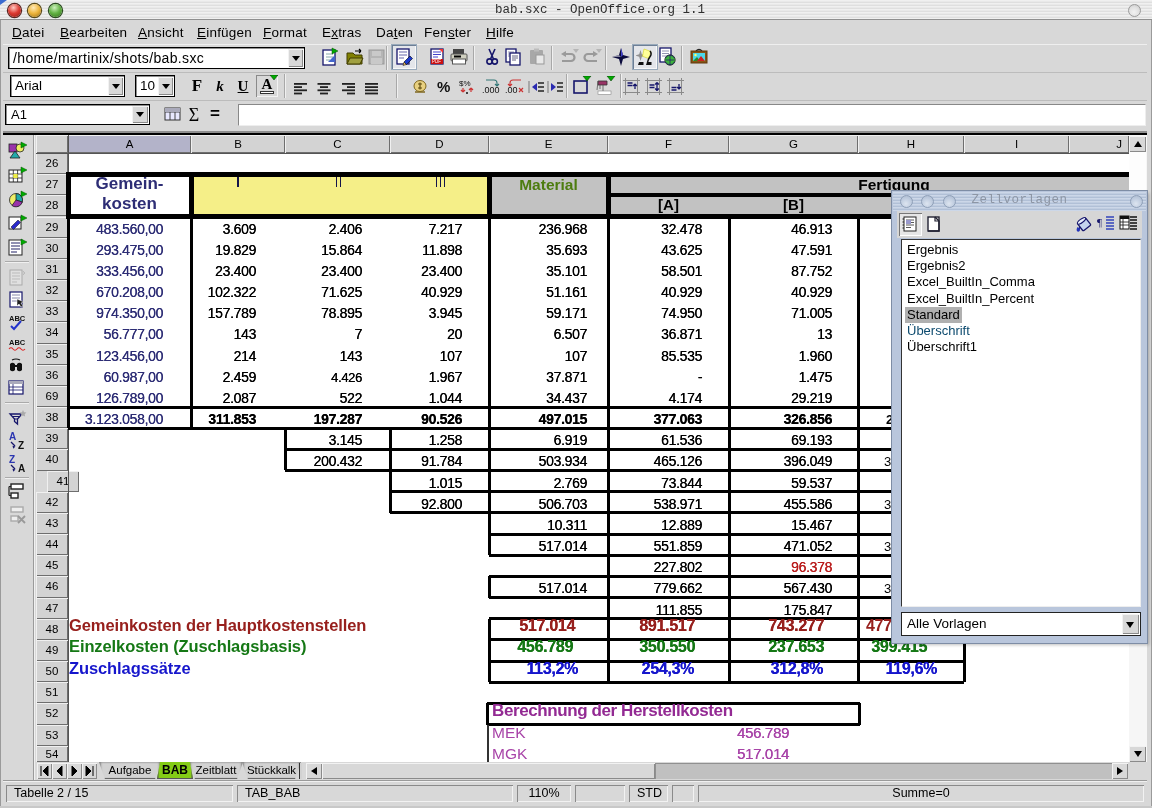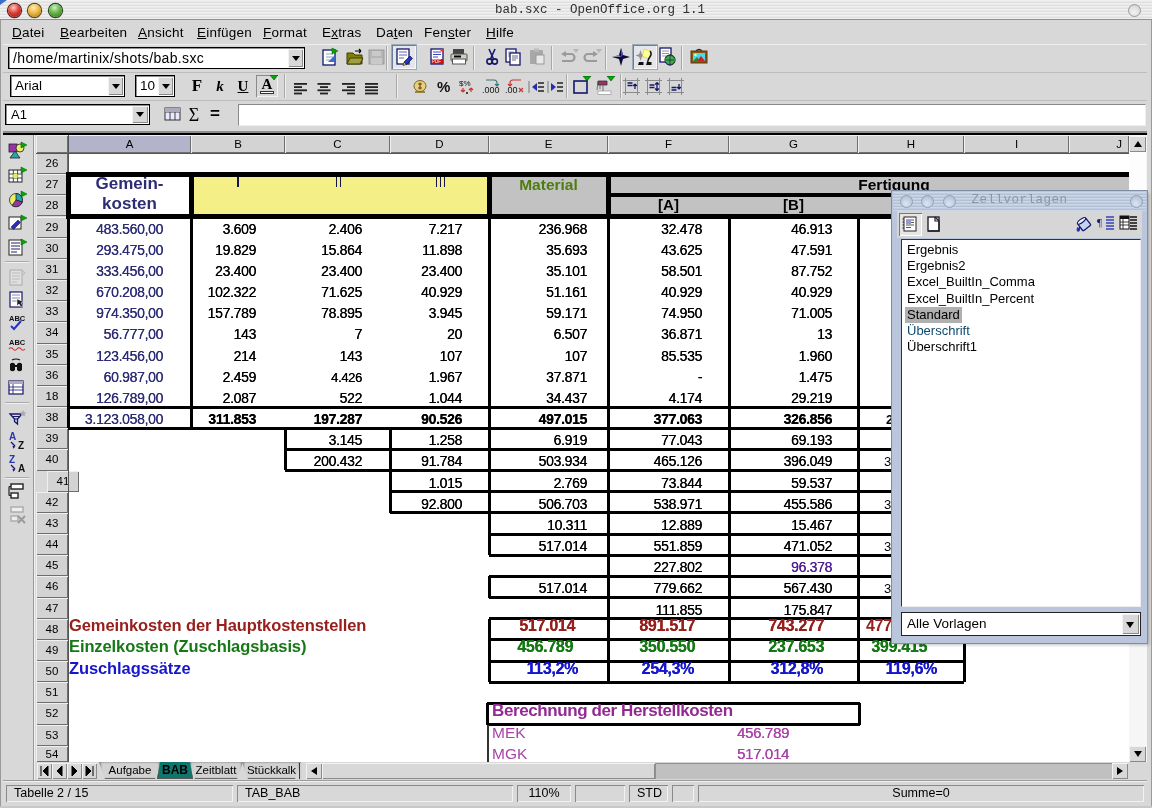--- a/index.html
+++ b/index.html
@@ -350,21 +350,21 @@
 <div class="ab hdr" style="left:36px;top:174.2px;width:32px;height:21.2px;line-height:21.2px;">27</div>
 <div class="ab hdr" style="left:36px;top:195.3px;width:32px;height:21.2px;line-height:21.2px;">28</div>
 <div class="ab hdr" style="left:36px;top:216.5px;width:32px;height:21.2px;line-height:21.2px;">29</div>
 <div class="ab hdr" style="left:36px;top:237.7px;width:32px;height:21.2px;line-height:21.2px;">30</div>
 <div class="ab hdr" style="left:36px;top:258.9px;width:32px;height:21.2px;line-height:21.2px;">31</div>
 <div class="ab hdr" style="left:36px;top:280.0px;width:32px;height:21.2px;line-height:21.2px;">32</div>
 <div class="ab hdr" style="left:36px;top:301.2px;width:32px;height:21.2px;line-height:21.2px;">33</div>
 <div class="ab hdr" style="left:36px;top:322.4px;width:32px;height:21.2px;line-height:21.2px;">34</div>
 <div class="ab hdr" style="left:36px;top:343.5px;width:32px;height:21.2px;line-height:21.2px;">35</div>
 <div class="ab hdr" style="left:36px;top:364.7px;width:32px;height:21.2px;line-height:21.2px;">36</div>
-<div class="ab hdr" style="left:36px;top:385.9px;width:32px;height:21.2px;line-height:21.2px;">18</div>
+<div class="ab hdr" style="left:36px;top:385.9px;width:32px;height:21.2px;line-height:21.2px;">69</div>
 <div class="ab hdr" style="left:36px;top:407.0px;width:32px;height:21.2px;line-height:21.2px;">38</div>
 <div class="ab hdr" style="left:36px;top:428.2px;width:32px;height:21.2px;line-height:21.2px;">39</div>
 <div class="ab hdr" style="left:36px;top:449.4px;width:32px;height:21.2px;line-height:21.2px;">40</div>
 <div class="ab hdr" style="left:47px;top:470.6px;width:32px;height:21.2px;line-height:21.2px;">41</div>
 <div class="ab hdr" style="left:36px;top:491.7px;width:32px;height:21.2px;line-height:21.2px;">42</div>
 <div class="ab hdr" style="left:36px;top:512.9px;width:32px;height:21.2px;line-height:21.2px;">43</div>
 <div class="ab hdr" style="left:36px;top:534.1px;width:32px;height:21.2px;line-height:21.2px;">44</div>
 <div class="ab hdr" style="left:36px;top:555.2px;width:32px;height:21.2px;line-height:21.2px;">45</div>
 <div class="ab hdr" style="left:36px;top:576.4px;width:32px;height:21.2px;line-height:21.2px;">46</div>
 <div class="ab hdr" style="left:36px;top:597.6px;width:32px;height:21.2px;line-height:21.2px;">47</div>
@@ -500,21 +500,21 @@
 <div class="ab num" style="left:146.0px;top:409.0px;width:110px;height:21.2px;line-height:21.2px;color:#000;font-weight:bold;font-size:14px;">311.853</div>
 <div class="ab num" style="left:252.0px;top:409.0px;width:110px;height:21.2px;line-height:21.2px;color:#000;font-weight:bold;font-size:14px;">197.287</div>
 <div class="ab num" style="left:352.0px;top:409.0px;width:110px;height:21.2px;line-height:21.2px;color:#000;font-weight:bold;font-size:14px;">90.526</div>
 <div class="ab num" style="left:477.0px;top:409.0px;width:110px;height:21.2px;line-height:21.2px;color:#000;font-weight:bold;font-size:14px;">497.015</div>
 <div class="ab num" style="left:592.0px;top:409.0px;width:110px;height:21.2px;line-height:21.2px;color:#000;font-weight:bold;font-size:14px;">377.063</div>
 <div class="ab num" style="left:722.0px;top:409.0px;width:110px;height:21.2px;line-height:21.2px;color:#000;font-weight:bold;font-size:14px;">326.856</div>
 <div class="ab" style="left:886px;top:409.0px;width:20px;height:21px;line-height:21px;font-weight:bold;font-size:13px;">2</div>
 <div class="ab num" style="left:252.0px;top:430.2px;width:110px;height:21.2px;line-height:21.2px;color:#000;font-weight:normal;font-size:14px;">3.145</div>
 <div class="ab num" style="left:352.0px;top:430.2px;width:110px;height:21.2px;line-height:21.2px;color:#000;font-weight:normal;font-size:14px;">1.258</div>
 <div class="ab num" style="left:477.0px;top:430.2px;width:110px;height:21.2px;line-height:21.2px;color:#000;font-weight:normal;font-size:14px;">6.919</div>
-<div class="ab num" style="left:592.0px;top:430.2px;width:110px;height:21.2px;line-height:21.2px;color:#000;font-weight:normal;font-size:14px;">77.043</div>
+<div class="ab num" style="left:592.0px;top:430.2px;width:110px;height:21.2px;line-height:21.2px;color:#000;font-weight:normal;font-size:14px;">61.536</div>
 <div class="ab num" style="left:722.0px;top:430.2px;width:110px;height:21.2px;line-height:21.2px;color:#000;font-weight:normal;font-size:14px;">69.193</div>
 <div class="ab num" style="left:252.0px;top:451.4px;width:110px;height:21.2px;line-height:21.2px;color:#000;font-weight:normal;font-size:14px;">200.432</div>
 <div class="ab num" style="left:352.0px;top:451.4px;width:110px;height:21.2px;line-height:21.2px;color:#000;font-weight:normal;font-size:14px;">91.784</div>
 <div class="ab num" style="left:477.0px;top:451.4px;width:110px;height:21.2px;line-height:21.2px;color:#000;font-weight:normal;font-size:14px;">503.934</div>
 <div class="ab num" style="left:592.0px;top:451.4px;width:110px;height:21.2px;line-height:21.2px;color:#000;font-weight:normal;font-size:14px;">465.126</div>
 <div class="ab num" style="left:722.0px;top:451.4px;width:110px;height:21.2px;line-height:21.2px;color:#000;font-weight:normal;font-size:14px;">396.049</div>
 <div class="ab" style="left:884px;top:451.4px;width:20px;height:21px;line-height:21px;font-size:13px;">3</div>
 <div class="ab num" style="left:352.0px;top:472.6px;width:110px;height:21.2px;line-height:21.2px;color:#000;font-weight:normal;font-size:14px;">1.015</div>
 <div class="ab num" style="left:477.0px;top:472.6px;width:110px;height:21.2px;line-height:21.2px;color:#000;font-weight:normal;font-size:14px;">2.769</div>
 <div class="ab num" style="left:592.0px;top:472.6px;width:110px;height:21.2px;line-height:21.2px;color:#000;font-weight:normal;font-size:14px;">73.844</div>
@@ -525,21 +525,21 @@
 <div class="ab num" style="left:722.0px;top:493.7px;width:110px;height:21.2px;line-height:21.2px;color:#000;font-weight:normal;font-size:14px;">455.586</div>
 <div class="ab" style="left:884px;top:493.7px;width:20px;height:21px;line-height:21px;font-size:13px;">3</div>
 <div class="ab num" style="left:477.0px;top:514.9px;width:110px;height:21.2px;line-height:21.2px;color:#000;font-weight:normal;font-size:14px;">10.311</div>
 <div class="ab num" style="left:592.0px;top:514.9px;width:110px;height:21.2px;line-height:21.2px;color:#000000;font-weight:normal;font-size:14px;">12.889</div>
 <div class="ab num" style="left:722.0px;top:514.9px;width:110px;height:21.2px;line-height:21.2px;color:#000;font-weight:normal;font-size:14px;">15.467</div>
 <div class="ab num" style="left:477.0px;top:536.1px;width:110px;height:21.2px;line-height:21.2px;color:#000;font-weight:normal;font-size:14px;">517.014</div>
 <div class="ab num" style="left:592.0px;top:536.1px;width:110px;height:21.2px;line-height:21.2px;color:#000;font-weight:normal;font-size:14px;">551.859</div>
 <div class="ab num" style="left:722.0px;top:536.1px;width:110px;height:21.2px;line-height:21.2px;color:#000;font-weight:normal;font-size:14px;">471.052</div>
 <div class="ab" style="left:884px;top:536.1px;width:20px;height:21px;line-height:21px;font-size:13px;">3</div>
 <div class="ab num" style="left:592.0px;top:557.2px;width:110px;height:21.2px;line-height:21.2px;color:#000;font-weight:normal;font-size:14px;">227.802</div>
-<div class="ab num" style="left:722.0px;top:557.2px;width:110px;height:21.2px;line-height:21.2px;color:#4c1d95;font-weight:normal;font-size:14px;">96.378</div>
+<div class="ab num" style="left:722.0px;top:557.2px;width:110px;height:21.2px;line-height:21.2px;color:#b91c1c;font-weight:normal;font-size:14px;">96.378</div>
 <div class="ab num" style="left:477.0px;top:578.4px;width:110px;height:21.2px;line-height:21.2px;color:#000;font-weight:normal;font-size:14px;">517.014</div>
 <div class="ab num" style="left:592.0px;top:578.4px;width:110px;height:21.2px;line-height:21.2px;color:#000;font-weight:normal;font-size:14px;">779.662</div>
 <div class="ab num" style="left:722.0px;top:578.4px;width:110px;height:21.2px;line-height:21.2px;color:#000;font-weight:normal;font-size:14px;">567.430</div>
 <div class="ab" style="left:884px;top:578.4px;width:20px;height:21px;line-height:21px;font-size:13px;">3</div>
 <div class="ab num" style="left:592.0px;top:599.6px;width:110px;height:21.2px;line-height:21.2px;color:#000;font-weight:normal;font-size:14px;">111.855</div>
 <div class="ab num" style="left:722.0px;top:599.6px;width:110px;height:21.2px;line-height:21.2px;color:#000;font-weight:normal;font-size:14px;">175.847</div>
 <div class="ab" style="left:69px;top:615.2px;height:21px;line-height:21px;font-weight:bold;font-size:16.5px;letter-spacing:-0.1px;color:#97201d;white-space:nowrap;">Gemeinkosten der Hauptkostenstellen</div>
 <div class="ab" style="left:69px;top:636.4px;height:21px;line-height:21px;font-weight:bold;font-size:16.5px;letter-spacing:-0.1px;color:#157815;white-space:nowrap;">Einzelkosten (Zuschlagsbasis)</div>
 <div class="ab" style="left:69px;top:657.6px;height:21px;line-height:21px;font-weight:bold;font-size:16.5px;letter-spacing:-0.1px;color:#1616cc;white-space:nowrap;">Zuschlagssätze</div>
 <div class="ab num" style="left:465.0px;top:615.2px;width:110px;height:21.2px;line-height:21.2px;color:#97201d;font-weight:bold;font-size:16px;">517.014</div>
@@ -578,21 +578,21 @@
 <svg class="ab" style="left:67px;top:763px;" width="15" height="16" viewBox="0 0 15 16">
     <path d="M5 3 l5 5 l-5 5 z" stroke="#000" fill="#000"></path>
   </svg>
 <div class="ab tbtn" style="left:82px;top:763px;width:15px;height:16px;"></div>
 <svg class="ab" style="left:82px;top:763px;" width="15" height="16" viewBox="0 0 15 16">
     <path d="M11 3 v10 M4 3 l5 5 l-5 5 z" stroke="#000" fill="#000"></path>
   </svg>
 <div class="ab" style="left:99px;top:762px;width:62px;height:17px;background:#d2d2d2;clip-path:polygon(0 0, 100% 0, calc(100% - 6px) 100%, 6px 100%);box-shadow:inset 0 -1px 0 #666, inset 2px 0 2px #888, inset -2px 0 2px #888;text-align:center;font-size:11.5px;line-height:16px;overflow:hidden;">Aufgabe</div>
 <div class="ab" style="left:189px;top:762px;width:54px;height:17px;background:#d2d2d2;clip-path:polygon(0 0, 100% 0, calc(100% - 6px) 100%, 6px 100%);box-shadow:inset 0 -1px 0 #666, inset 2px 0 2px #888, inset -2px 0 2px #888;text-align:center;font-size:11.5px;line-height:16px;overflow:hidden;">Zeitblatt</div>
 <div class="ab" style="left:242px;top:762px;width:59px;height:17px;background:#d2d2d2;clip-path:polygon(0 0, 100% 0, calc(100% - 6px) 100%, 6px 100%);box-shadow:inset 0 -1px 0 #666, inset 2px 0 2px #888, inset -2px 0 2px #888;text-align:center;font-size:11.5px;line-height:16px;overflow:hidden;">Stückkalk</div>
-<div class="ab" style="left:157px;top:762px;width:36px;height:17px;background:#0f766e;clip-path:polygon(3px 0, calc(100% - 3px) 0, 100% 100%, 0 100%);box-shadow:inset 0 -1px 0 #555, inset 1.5px 0 0 #555, inset -1.5px 0 0 #555;text-align:center;font-size:12px;font-weight:bold;line-height:16px;">BAB</div>
+<div class="ab" style="left:157px;top:762px;width:36px;height:17px;background:#84cc16;clip-path:polygon(3px 0, calc(100% - 3px) 0, 100% 100%, 0 100%);box-shadow:inset 0 -1px 0 #555, inset 1.5px 0 0 #555, inset -1.5px 0 0 #555;text-align:center;font-size:12px;font-weight:bold;line-height:16px;">BAB</div>
 <div class="ab" style="left:299px;top:763px;width:3px;height:16px;background:#d2d2d2;border-left:1.5px solid #333;"></div>
 <div class="ab tbtn" style="left:306px;top:763px;width:16px;height:16px;"></div>
 <div class="ab" style="left:311px;top:767px;width:0;height:0;border-top:4px solid transparent;border-bottom:4px solid transparent;border-right:6px solid #000;"></div>
 <div class="ab tbtn" style="left:322px;top:763px;width:333px;height:16px;"></div>
 <div class="ab" style="left:655px;top:763px;width:457px;height:16px;background:#c0c0c0;box-shadow:inset 1px 1px 0 #909090;"></div>
 <div class="ab tbtn" style="left:1112px;top:763px;width:16px;height:16px;"></div>
 <div class="ab" style="left:1117px;top:767px;width:0;height:0;border-top:4px solid transparent;border-bottom:4px solid transparent;border-left:6px solid #000;"></div>
 <div class="ab" style="left:1128px;top:762px;width:19px;height:18px;background:#d8d8d8;"></div>
 <div class="ab" style="left:0;top:780px;width:1152px;height:28px;background:#d8d8d8;border-top:1px solid #9a9a9a;box-shadow:inset 0 1px 0 #f0f0f0;"></div>
 <div class="ab" style="left:6px;top:785px;width:227px;height:17px;box-shadow:inset 1px 1px 0 #8a8a8a, inset -1px -1px 0 #f2f2f2;font-size:12.5px;line-height:17px;text-align:left;padding-left:8px;padding-right:8px;color:#000;">Tabelle 2 / 15</div>

